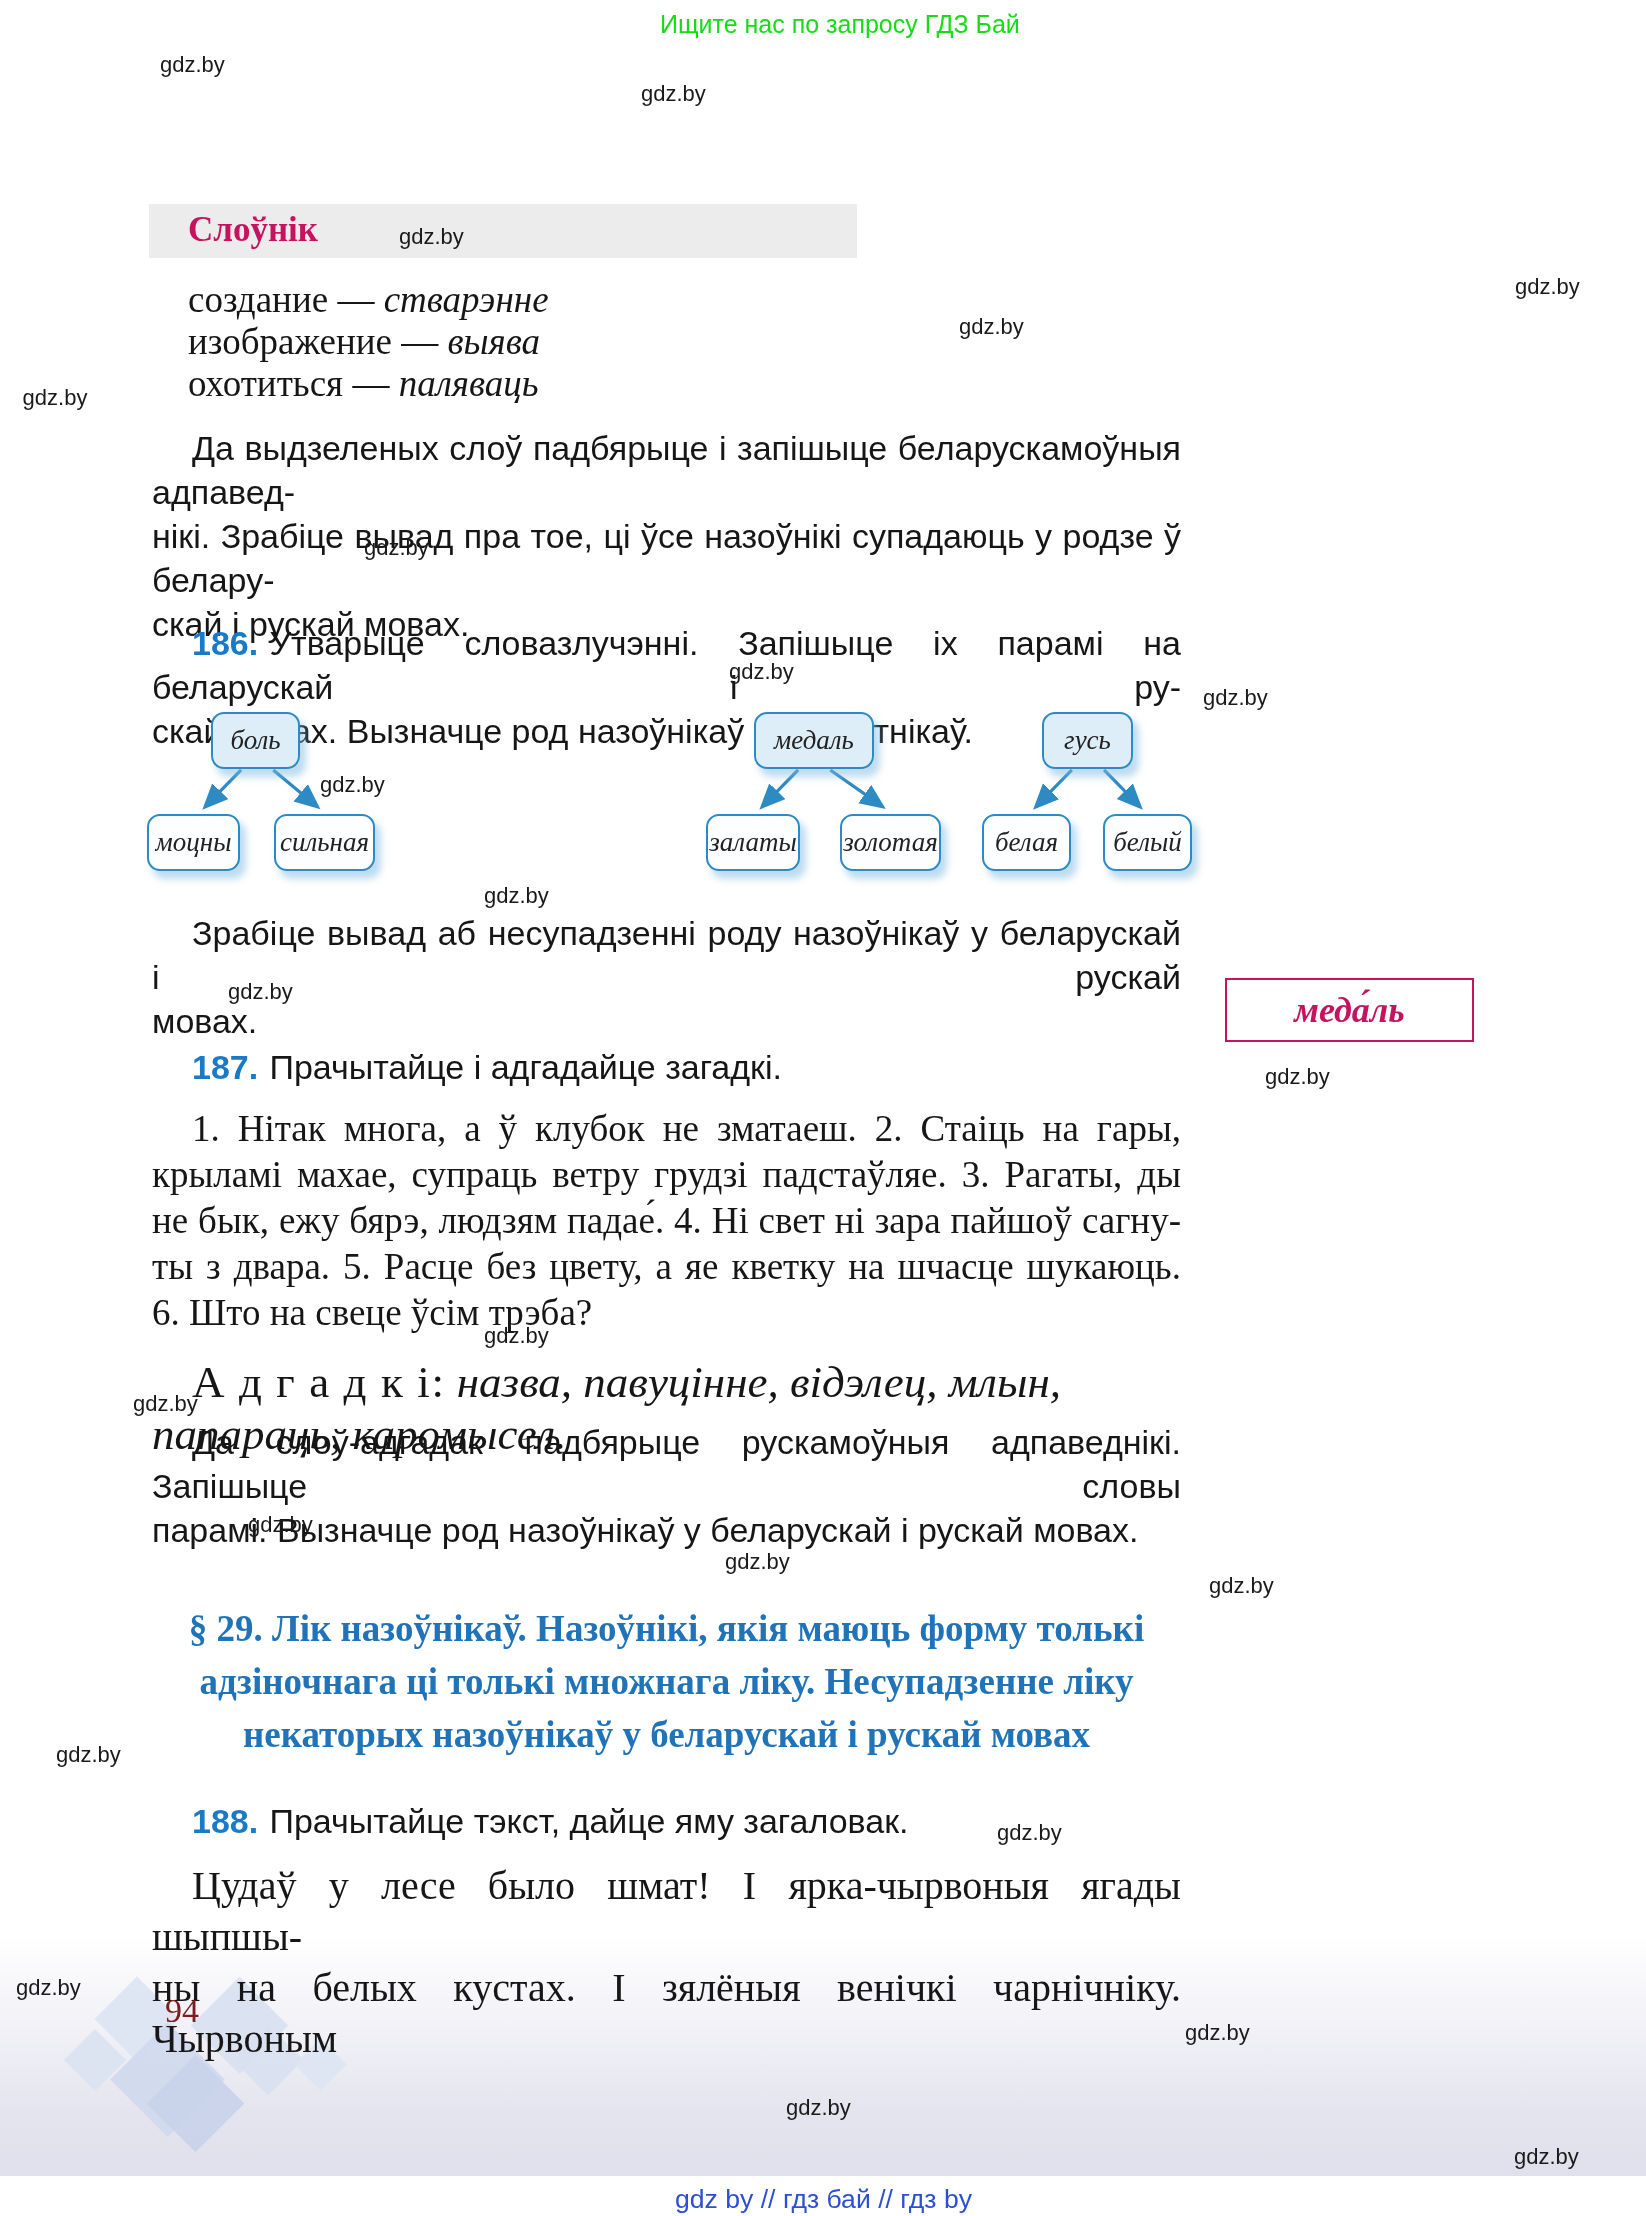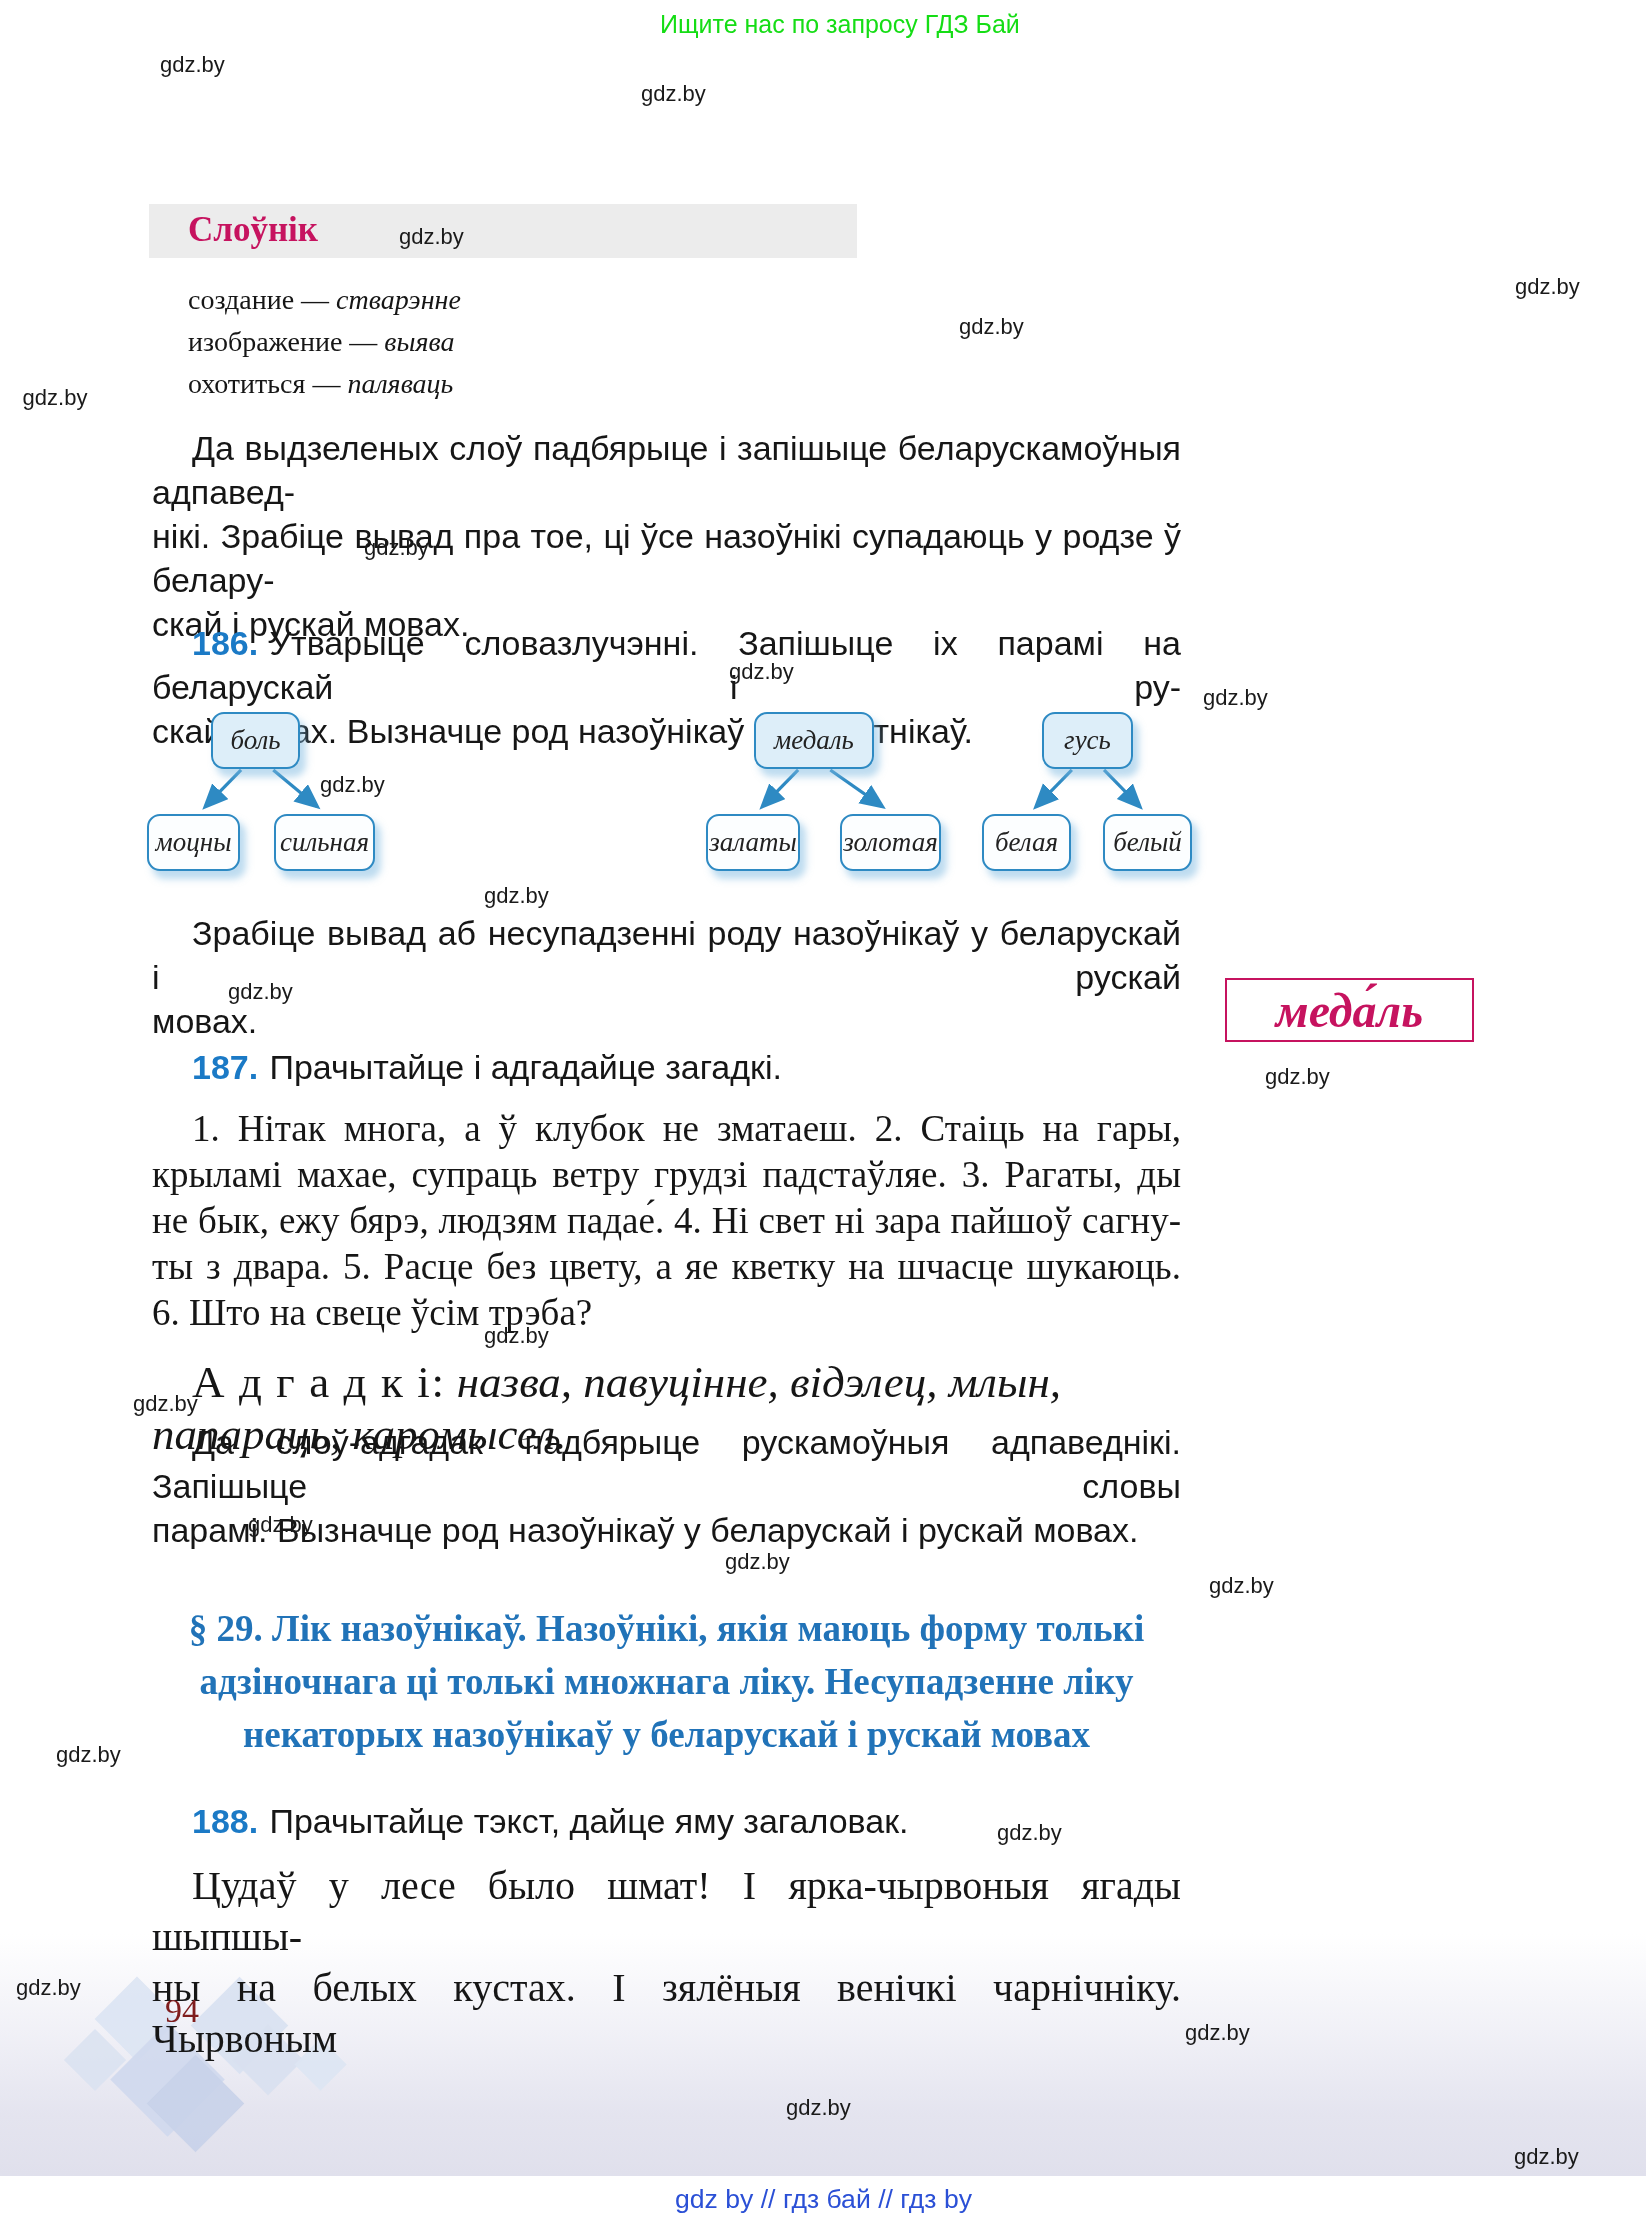--- a/index.html
+++ b/index.html
@@ -10,21 +10,21 @@
   .banner{position:absolute;left:660px;top:9.7px;width:330px;font-family:"Liberation Sans","DejaVu Sans",sans-serif;
           font-size:25px;color:#15dd15;white-space:nowrap;}
 
   
   .wm{position:absolute;font-family:"Liberation Sans","DejaVu Sans",sans-serif;font-size:22px;color:#1a1a1a;white-space:nowrap;}
 
   
   .band{position:absolute;left:149px;top:204px;width:708px;height:54px;background:#ececec;}
   .slounik-title{position:absolute;left:188px;top:210px;font-weight:bold;font-size:35px;color:#c6135f;}
 
-  .pairs{position:absolute;left:188px;top:279px;font-size:28px;line-height:42px;}
+  .pairs{position:absolute;left:188px;top:279px;font-size:37px;line-height:42px;}
   .pairs .be{font-style:italic;}
 
   
   .txt{position:absolute;left:152px;width:1029px;}
   .sans{font-family:"Liberation Sans","DejaVu Sans",sans-serif;font-size:34px;line-height:44px;}
   .serif{font-size:37px;line-height:46px;}
   .jline{text-align:justify;text-align-last:justify;}
   .jline.first{text-indent:40px;}
   .jline.last{text-align-last:left;}
   .jall .jline.last{text-align-last:justify;}
@@ -42,21 +42,21 @@
         display:flex;align-items:center;justify-content:center;
         font-style:italic;font-size:27px;color:#222;
         box-shadow:5.6px 7.3px 7.3px rgba(125,185,225,.5);}
   .wbox.toprow{background:#ddeef9;}
   .wbox.botrow{background:#fcfeff;}
   .arrows{position:absolute;left:0;top:712px;}
 
   
   .medal-box{position:absolute;left:1225px;top:978px;width:245px;height:60px;border:2.4px solid #c6135f;
              display:flex;align-items:center;justify-content:center;
-             font-style:italic;font-weight:bold;font-size:48px;color:#c6135f;background:#fff;}
+             font-style:italic;font-weight:bold;font-size:36px;color:#c6135f;background:#fff;}
 
   
   .adhadki{position:absolute;left:152px;top:1356px;width:1040px;font-size:45px;}
   .adhadki .lbl{letter-spacing:1.6px;padding-left:40px;}
   .adhadki .wrds{font-style:italic;}
 
   
   .big{font-size:40px;line-height:51px;}
 
   

